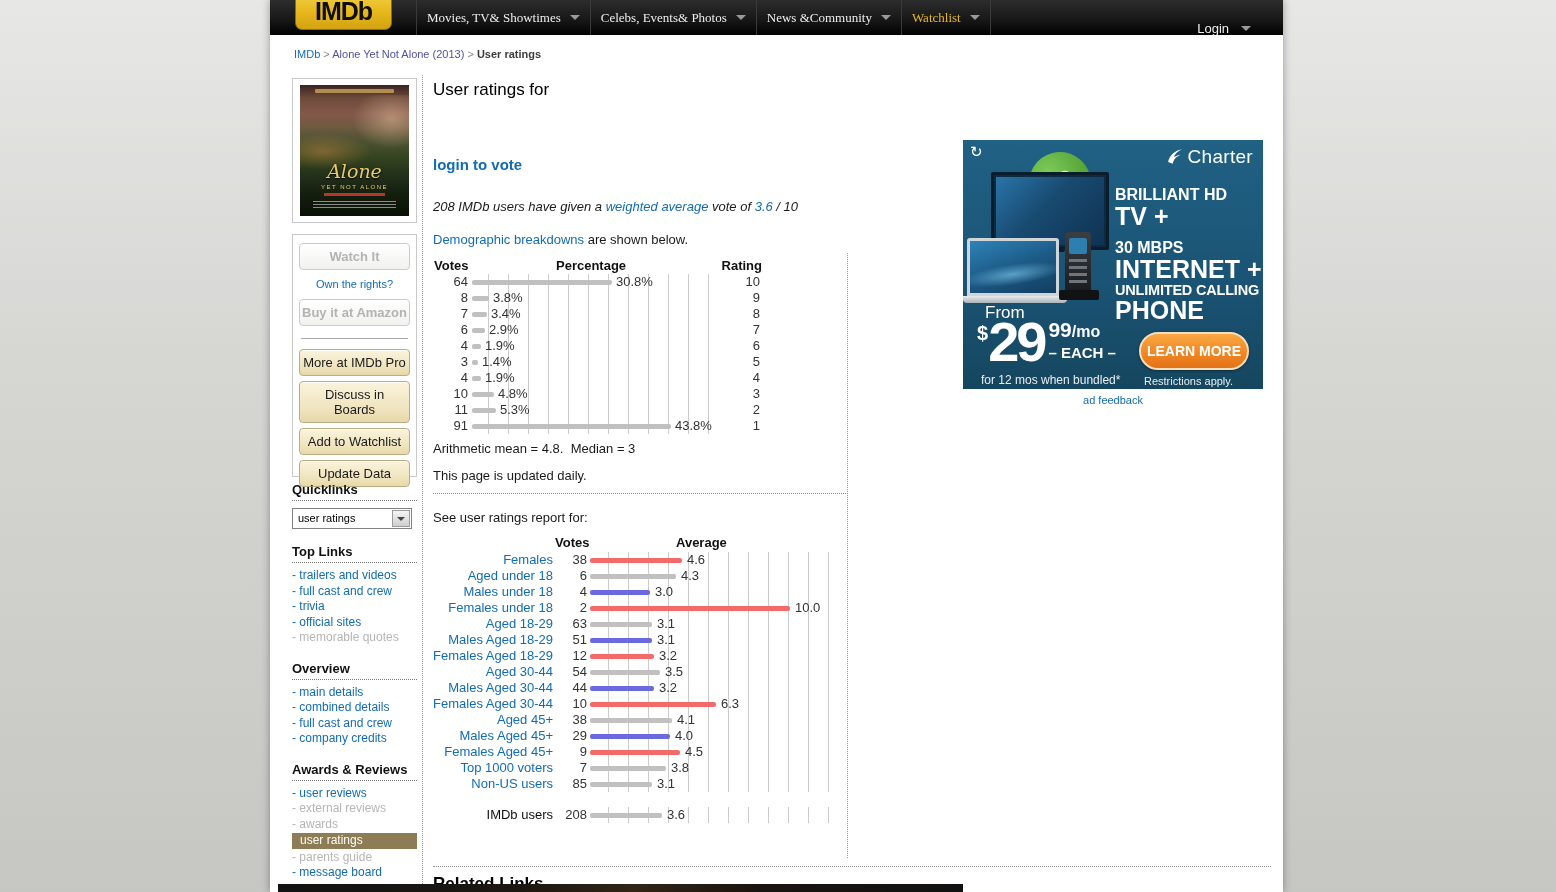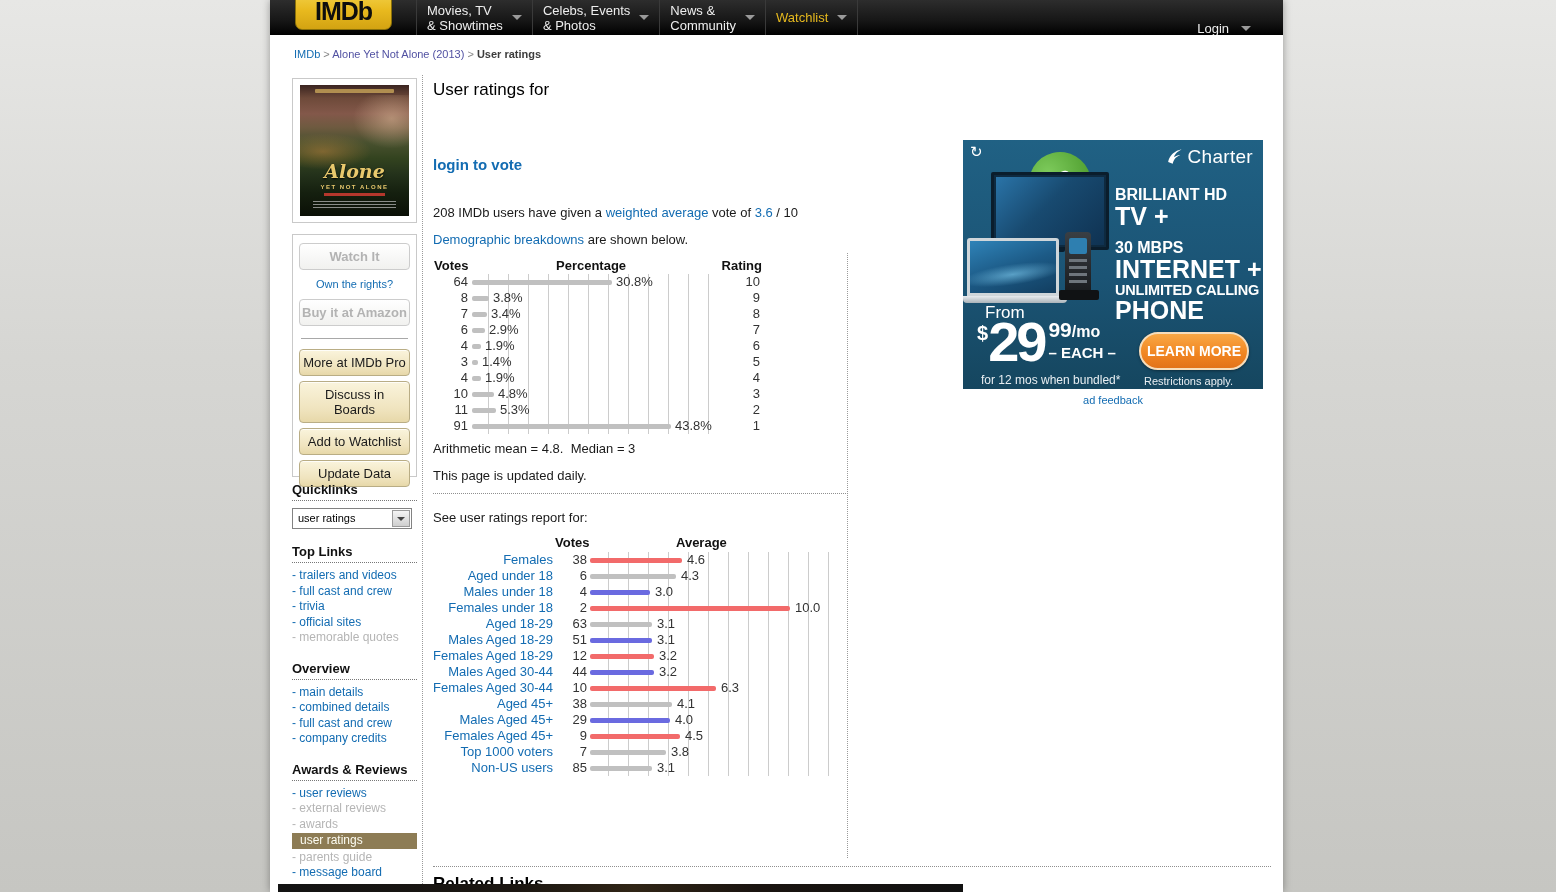--- a/index.html
+++ b/index.html
@@ -14,39 +14,39 @@
   .navbar{position:absolute;left:0;top:0;width:1013px;height:35px;
           background:linear-gradient(180deg,#2d2d2d 0%,#161616 60%,#000 100%);overflow:hidden;}
   .logo{position:absolute;left:25px;top:-13px;width:95px;height:41px;border-radius:7px;
         background:linear-gradient(180deg,#f5d652 0%,#e8b91e 55%,#d3a312 100%);
         border:1px solid #8a7008;display:flex;align-items:flex-end;justify-content:center;}
   .logo span{font-weight:bold;font-size:25px;color:#0e0e0e;letter-spacing:-1px;line-height:36px;}
   .menus{position:absolute;left:146px;top:0;height:35px;display:flex;}
   .menu-item{height:35px;box-sizing:border-box;border-left:1px solid #3a3a3a;
              display:flex;align-items:center;padding:0 10px;cursor:pointer;}
   .menu-item:last-child{border-right:1px solid #3a3a3a;}
-  .menu-lines{display:flex;flex-direction:column;justify-content:center;}
+  .menu-lines{display:flex;flex-direction:row;justify-content:center;font-family:Liberation Serif, serif;}
   .menu-lines span{color:#eee;font-size:13px;line-height:15px;white-space:nowrap;}
   .menu-item .caret{margin-left:9px;}
   .caret{width:0;height:0;border-left:5px solid transparent;border-right:5px solid transparent;
          border-top:5px solid #9a9a9a;display:inline-block;}
   .menu-item.hl .menu-lines span{color:#e6b91e;}
   .login{position:absolute;right:20px;top:11px;height:35px;display:flex;align-items:center;cursor:pointer;}
   .login span{color:#eee;font-size:13px;margin-right:12px;}
   
   .crumbs{position:absolute;left:24px;top:48px;font-size:11px;color:#888;}
   .crumbs a{text-decoration:none;}
   .crumb-home{color:#136cb2;}
   .crumb-movie{color:#5151a2;}
   .crumb-cur{color:#3c3c3c;font-weight:bold;}
   
   .poster-box{position:absolute;left:22px;top:78px;width:125px;height:145px;box-sizing:border-box;
               border:1px solid #c9c9c9;background:#fff;display:flex;align-items:center;justify-content:center;}
   .poster{width:109px;height:131px;position:relative;overflow:hidden;
-    background:linear-gradient(180deg,#3a2420 0%,#6e4a3a 10%,#83584a 22%,#6f5a40 32%,#49512f 44%,#33431f 56%,#24321b 68%,#15200f 82%,#0a0f06 100%);font-weight:bold;}
+    background:linear-gradient(180deg,#3a2420 0%,#6e4a3a 10%,#83584a 22%,#6f5a40 32%,#49512f 44%,#33431f 56%,#24321b 68%,#15200f 82%,#0a0f06 100%);}
   .poster::before{content:"";position:absolute;left:42%;top:8%;width:70%;height:45%;
     background:radial-gradient(ellipse at 60% 40%,rgba(214,178,146,.6),rgba(120,80,60,0) 60%);}
   .poster::after{content:"";position:absolute;left:0;top:36%;width:70%;height:30%;
     background:radial-gradient(ellipse at 30% 50%,rgba(226,146,66,.4),rgba(0,0,0,0) 65%);}
   .poster .ptag{position:absolute;top:4px;left:14%;width:72%;height:4px;background:rgba(208,172,92,.75);border-radius:1px;}
   .poster .pt1{position:absolute;bottom:34px;width:100%;text-align:center;z-index:2;
     font-family:"DejaVu Serif", serif;font-style:italic;font-size:19px;color:#e9c96d;text-shadow:0 1px 2px #000;}
   .poster .pt2{position:absolute;bottom:26px;width:100%;text-align:center;z-index:2;
     font-size:6px;letter-spacing:1.5px;color:#e9c96d;}
   .poster .pred{position:absolute;bottom:20px;left:22%;width:56%;height:3px;background:#b5372c;z-index:2;}
@@ -84,21 +84,21 @@
   .eyebrow{position:absolute;left:1px;top:80px;font-size:17px;color:#000;}
   .title-row{position:absolute;left:0;top:97px;display:flex;align-items:baseline;white-space:nowrap;}
   .movie-title{font-size:28px;font-weight:bold;color:#000;letter-spacing:-.5px;}
   .movie-year{font-size:17px;color:#136cb2;margin-left:7px;}
   .more-at{font-size:13px;color:#136cb2;margin-left:9px;}
   .pro{font-size:13px;font-weight:bold;color:#0d5593;margin-left:4px;}
   .pro-chev{font-size:13px;font-weight:bold;color:#136cb2;margin-left:3px;}
   .login-vote{position:absolute;left:1px;top:156px;font-size:15px;font-weight:bold;color:#136cb2;cursor:pointer;}
   .para{position:absolute;left:1px;font-size:13px;color:#1a1a1a;white-space:nowrap;}
   .para a{color:#136cb2;text-decoration:none;cursor:pointer;}
-  .p1{top:205px;} .p2{top:232px;}
+  .p1{top:199px;font-style:italic;} .p2{top:232px;}
   .mean-line{top:441px;white-space:pre-wrap;} .updated{top:468px;} .see-report{top:510px;}
   .dotted-hr1{position:absolute;left:1px;top:493px;width:415px;border-top:1px dotted #8f8f8f;}
   .dotted-hr2{position:absolute;left:1px;top:866px;width:838px;border-top:1px dotted #8f8f8f;}
   .related{position:absolute;left:1px;top:874px;font-size:17px;font-weight:bold;color:#000;}
   
   .hist{position:absolute;left:0;top:258px;width:330px;}
   .hist-head{position:relative;height:16px;font-size:13px;font-weight:bold;color:#111;}
   .hh-votes{position:absolute;left:2px;} .hh-pct{position:absolute;left:124px;} .hh-rating{position:absolute;right:0;}
   .hrow{position:relative;height:16px;font-size:13px;color:#333;}
   .hrow::before{content:"";position:absolute;left:56px;top:0;height:16px;width:221px;
@@ -416,20 +416,26 @@
             <div class="dbar" style="width: 62px; background: rgb(106, 106, 224);"></div>
             <span class="davg" style="left: 225px;">3.1</span>
           </div>
           <div class="drow">
             <span class="dlabel">Females Aged 18-29</span>
             <span class="dvotes">12</span>
             <div class="dbar" style="width: 64px; background: rgb(242, 106, 106);"></div>
             <span class="davg" style="left: 227px;">3.2</span>
           </div>
           <div class="drow">
+            <span class="dlabel">Aged 30-44</span>
+            <span class="dvotes">54</span>
+            <div class="dbar" style="width: 70px; background: rgb(192, 192, 192);"></div>
+            <span class="davg" style="left: 233px;">3.5</span>
+          </div>
+          <div class="drow">
             <span class="dlabel">Males Aged 30-44</span>
             <span class="dvotes">44</span>
             <div class="dbar" style="width: 64px; background: rgb(106, 106, 224);"></div>
             <span class="davg" style="left: 227px;">3.2</span>
           </div>
           <div class="drow">
             <span class="dlabel">Females Aged 30-44</span>
             <span class="dvotes">10</span>
             <div class="dbar" style="width: 126px; background: rgb(242, 106, 106);"></div>
             <span class="davg" style="left: 289px;">6.3</span>
@@ -456,20 +462,26 @@
             <span class="dlabel">Top 1000 voters</span>
             <span class="dvotes">7</span>
             <div class="dbar" style="width: 76px; background: rgb(192, 192, 192);"></div>
             <span class="davg" style="left: 239px;">3.8</span>
           </div>
           <div class="drow">
             <span class="dlabel">Non-US users</span>
             <span class="dvotes">85</span>
             <div class="dbar" style="width: 62px; background: rgb(192, 192, 192);"></div>
             <span class="davg" style="left: 225px;">3.1</span>
+          </div>
+          <div class="drow gap">
+            <span class="dlabel plain">IMDb users</span>
+            <span class="dvotes">208</span>
+            <div class="dbar" style="width: 72px; background: rgb(192, 192, 192);"></div>
+            <span class="davg" style="left: 235px;">3.6</span>
           </div>
         </div>
     </div>
 
     <div class="dotted-hr2"></div>
     <div class="related">Related Links</div>
   </div>
 
   <div class="ad">
     <div class="ad-refresh">↻</div>

